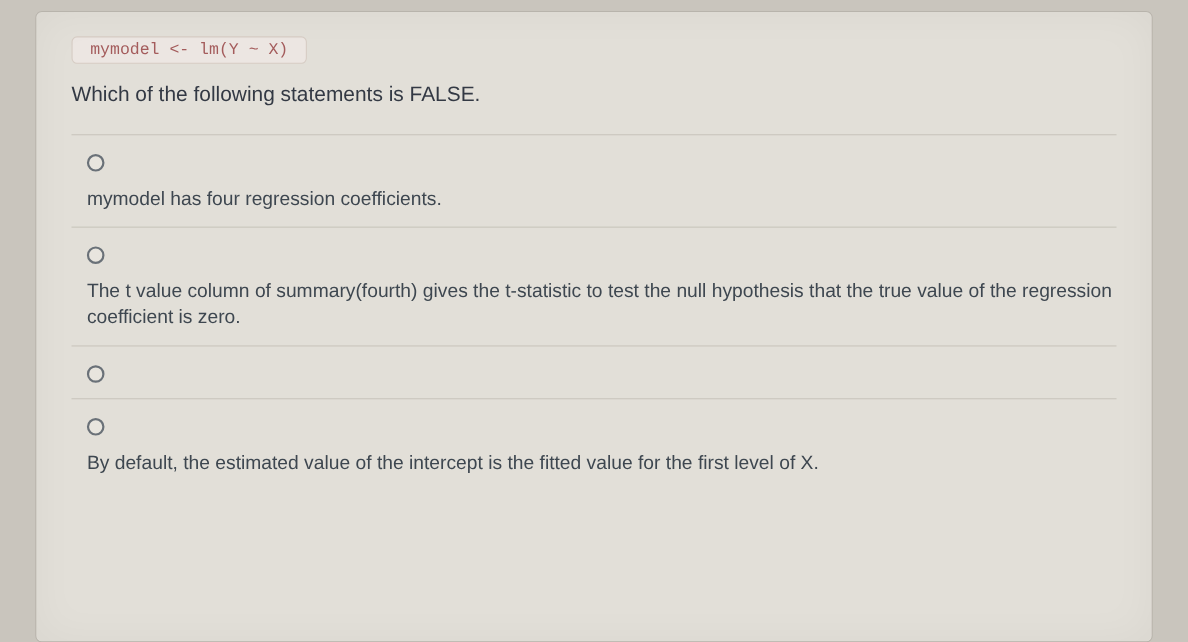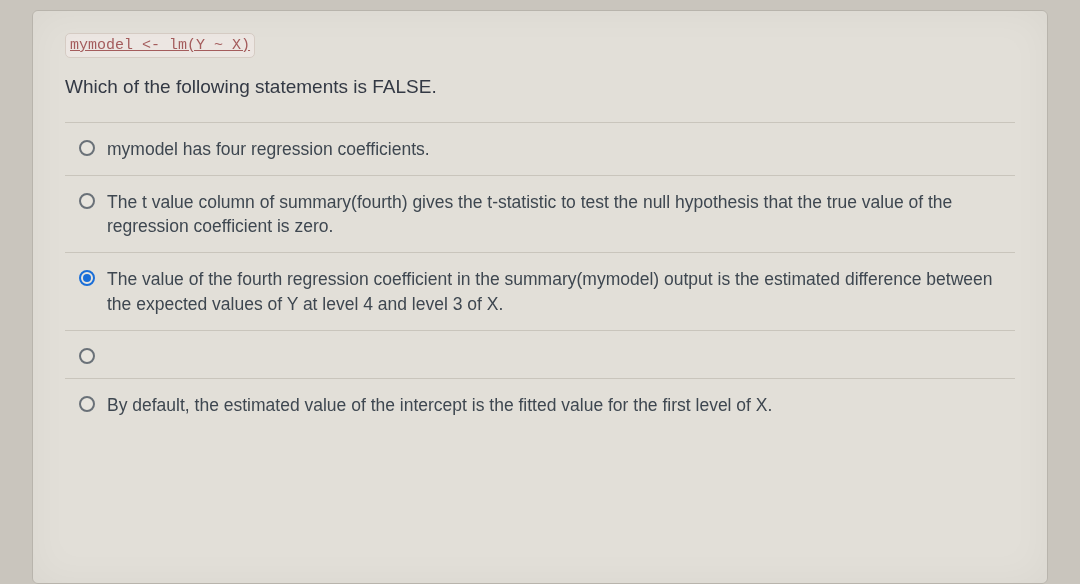--- a/index.html
+++ b/index.html
@@ -46,41 +46,41 @@
       vertical-align: baseline;
       line-height: 1.25;
     }
     .code-block {
       display: inline-block;
       font-family: "Courier New", monospace;
       font-size: 15px;
       background: #ece6e2;
       border: 1px solid #d6ccc4;
       border-radius: 5px;
-      padding: 3px 4px;
+      padding: 3px 16px;
       color: #a45c5c;
       margin-bottom: 18px;
-      text-decoration: underline;
     }
     .prompt-line {
       font-size: 19px;
       color: #333944;
       margin-bottom: 14px;
     }
     .prompt-line b { font-weight: 400; }
     .options {
       border-top: 1px solid #c9c5bc;
       margin-top: 24px;
     }
     .option {
       display: flex;
       align-items: flex-start;
       gap: 12px;
       padding: 14px 2px 14px 14px;
       border-bottom: 1px solid #c9c5bc;
+      flex-direction: column;
     }
     .option:last-child { border-bottom: none; padding-bottom: 6px; }
     .radio {
       flex: 0 0 auto;
       width: 16px;
       height: 16px;
       border: 2px solid #6a7178;
       border-radius: 50%;
       background: #e8e5de;
       margin-top: 3px;
@@ -118,24 +118,20 @@
   <div class="options">
     <label class="option">
       <span class="radio"></span>
       <span class="option-text">mymodel has four regression coefficients.</span>
     </label>
     <label class="option">
       <span class="radio"></span>
       <span class="option-text">The t value column of summary(fourth) gives the t-statistic to test the null hypothesis that the true value of the regression coefficient is zero.</span>
     </label>
     <label class="option">
-      <span class="radio selected"></span>
-      <span class="option-text">The value of the fourth regression coefficient in the summary(mymodel) output is the estimated difference between the expected values of Y at level 4 and level 3 of X.</span>
-    </label>
-    <label class="option">
       <span class="radio"></span>
     </label>
     <label class="option">
       <span class="radio"></span>
       <span class="option-text">By default, the estimated value of the intercept is the fitted value for the first level of X.</span>
     </label>
   </div>
 
 </div>
 

